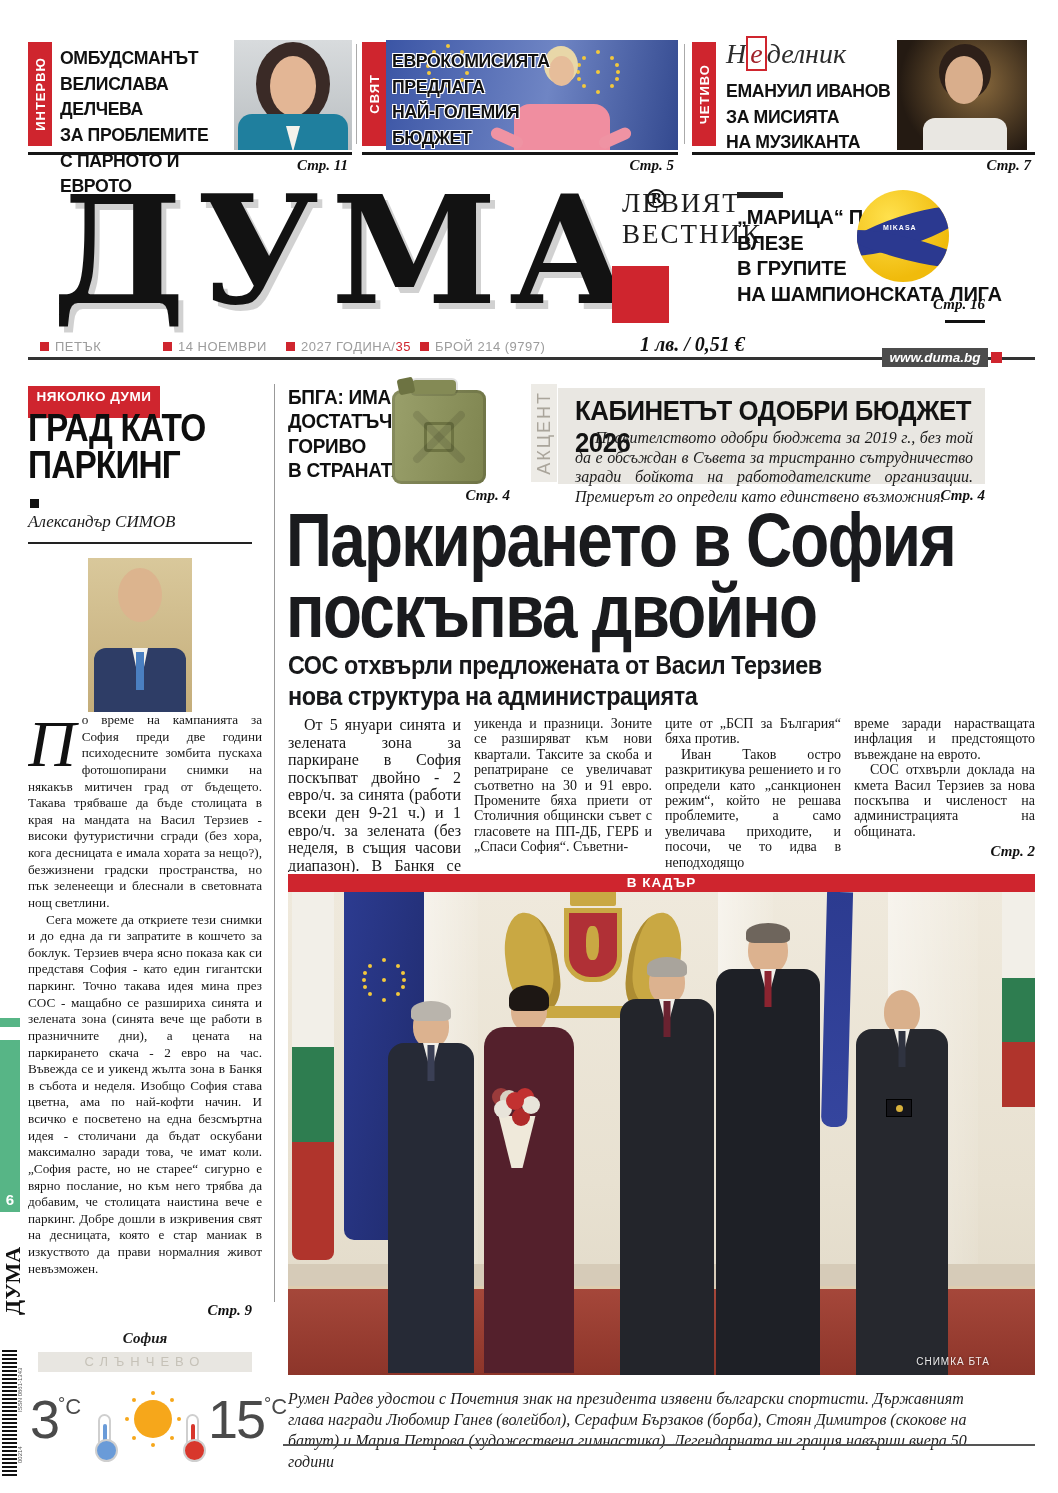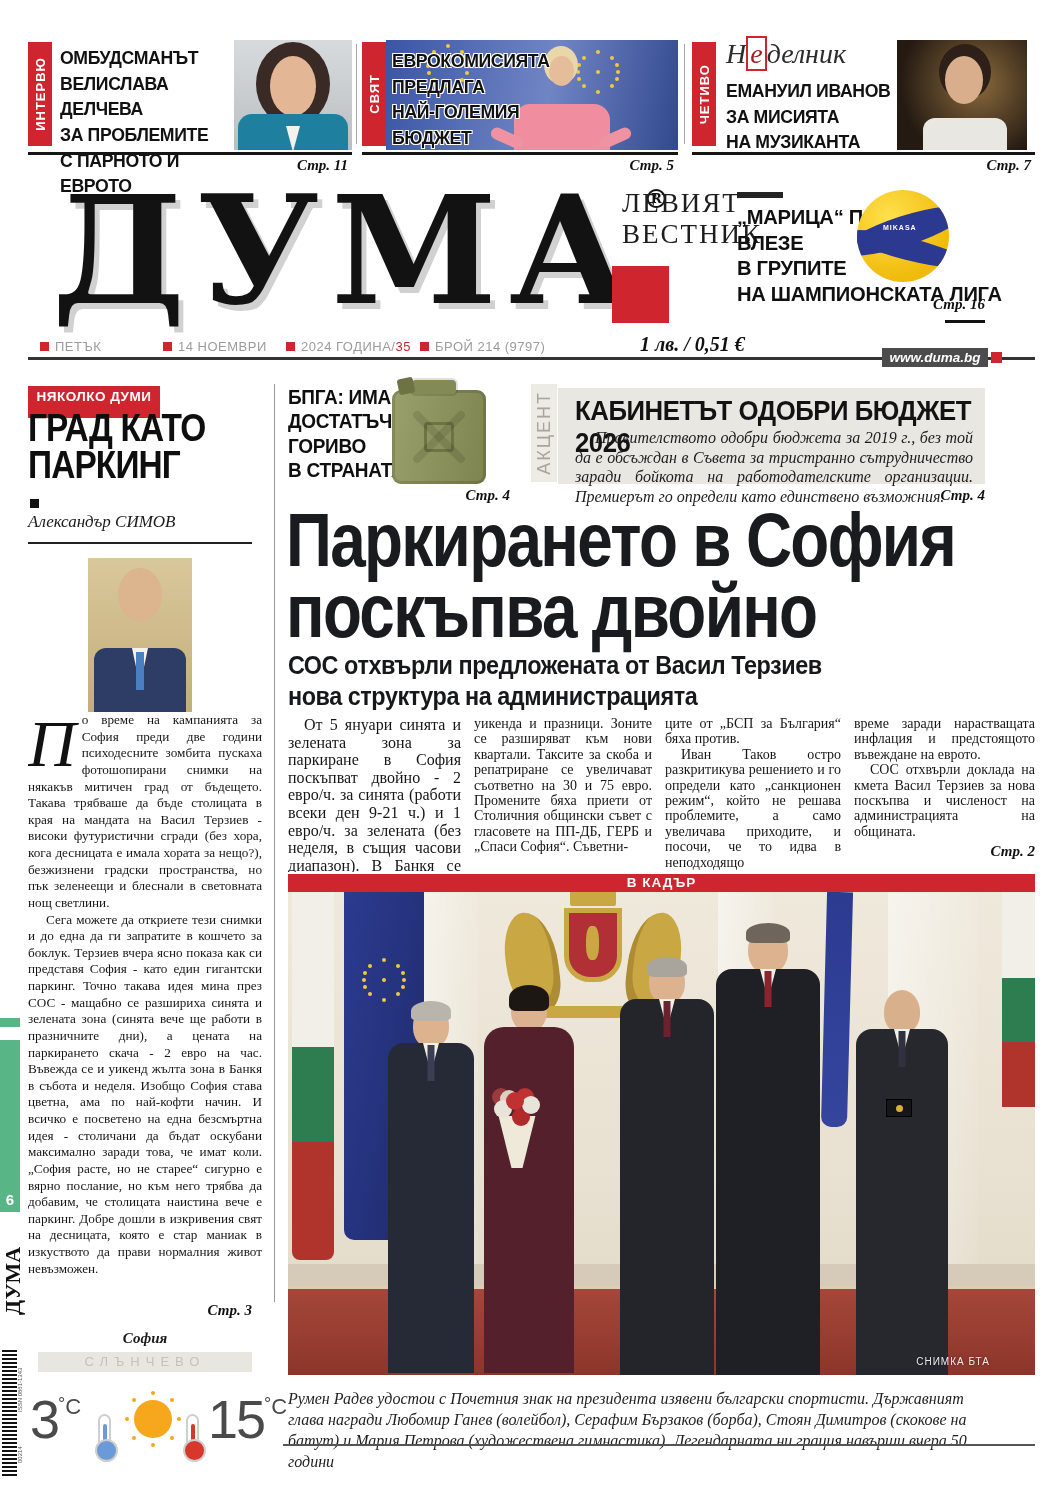--- a/index.html
+++ b/index.html
@@ -132,21 +132,21 @@
   <div class="abs" style="left:857px;top:190px;width:92px;height:92px;border-radius:50%;background:radial-gradient(circle at 35% 30%,#ffe14d,#f0bb0c 70%);overflow:hidden;">
     <div class="abs" style="left:-18px;top:26px;width:130px;height:30px;background:#2b3990;border-radius:50%;transform:rotate(-18deg);"></div>
     <div class="abs" style="left:-14px;top:48px;width:130px;height:22px;background:#2b3990;border-radius:50%;transform:rotate(14deg);"></div>
     <div class="abs" style="left:26px;top:34px;color:#fff;font-size:7px;font-weight:bold;letter-spacing:1px;">MIKASA</div>
   </div>
   <div class="pref abs" style="left:905px;top:296px;width:80px;text-align:right;">Стр. 16</div>
   <div class="abs" style="left:945px;top:320px;width:40px;height:3px;background:#111;"></div>
 
   <div class="abs gray-item" style="left:40px;top:339px;"><span class="rsq"></span><span>ПЕТЪК</span></div>
   <div class="abs gray-item" style="left:163px;top:339px;"><span class="rsq"></span><span>14 НОЕМВРИ</span></div>
-  <div class="abs gray-item" style="left:286px;top:339px;"><span class="rsq"></span><span>2024 ГОДИНА/</span><span style="color:var(--red);font-weight:normal;">35</span></div>
+  <div class="abs gray-item" style="left:286px;top:339px;"><span class="rsq"></span><span>2027 ГОДИНА/</span><span style="color:var(--red);font-weight:normal;">35</span></div>
   <div class="abs gray-item" style="left:420px;top:339px;"><span class="rsq"></span><span>БРОЙ 214 (9797)</span></div>
   <div class="abs serif b i" style="left:640px;top:333px;font-size:20px;color:#111;">1 лв. / 0,51 €</div>
   <div class="abs" style="left:28px;top:357px;width:1007px;height:3px;background:#333;"></div>
   <div class="abs i b" style="left:882px;top:348px;width:106px;height:19px;background:#4c4c4c;color:#fff;font-size:13.5px;line-height:19px;text-align:center;">www.duma.bg</div>
   <div class="abs" style="left:991px;top:352px;width:11px;height:11px;background:var(--red);"></div>
 
   <div class="abs" style="left:28px;top:386px;width:132px;height:32px;background:var(--red);color:#fff;font:bold 13.5px/22px 'Liberation Sans',sans-serif;text-align:center;letter-spacing:0.5px;">НЯКОЛКО ДУМИ</div>
   <div class="abs sx" style="left:28px;top:410px;width:290px;font-weight:900;font-size:38px;line-height:0.98;letter-spacing:-1px;color:#0e0e0e;transform:scaleX(.88);">
     <span style="display:block">ГРАД КАТО</span>
     <span style="display:block">ПАРКИНГ</span>
@@ -159,21 +159,21 @@
     <div class="abs" style="left:30px;top:10px;width:44px;height:54px;border-radius:50%;background:#dcb48e;"></div>
     <div class="abs" style="left:6px;bottom:-6px;width:92px;height:70px;border-radius:12px 12px 0 0;background:#2e3d66;"></div>
     <div class="abs" style="left:44px;bottom:26px;width:16px;height:38px;background:#f4f2ec;clip-path:polygon(0 0,100% 0,50% 100%);"></div>
     <div class="abs" style="left:48px;bottom:22px;width:8px;height:38px;background:#4a7fc1;"></div>
   </div>
 
   <div class="abs bodytext" style="left:28px;top:712px;width:234px;height:588px;overflow:hidden;font-size:13.2px;line-height:1.26;">
     <p><span class="serif i" style="float:left;font-size:66px;line-height:0.78;padding:6px 6px 0 0;color:#111;">П</span><span>о време на кампанията за София преди две години психодесните зомбита пускаха фотошопирани снимки на някакъв митичен град от бъдещето. Такава трябваше да бъде столицата в края на мандата на Васил Терзиев - високи футуристични сгради (без хора, кога десницата е имала хората за нещо?), безжизнени градски пространства, но пък зеленеещи и блеснали в световната нощ светлини.</span></p>
     <p style="text-indent:18px;">Сега можете да откриете тези снимки и до една да ги запратите в кошчето за боклук. Терзиев вчера ясно показа как си представя София - като един гигантски паркинг. Точно такава идея мина през СОС - мащабно се разшириха синята и зелената зона (синята вече ще работи в празничните дни), а цената на паркирането скача - 2 евро на час. Въвежда се и уикенд жълта зона в Банкя в събота и неделя. Изобщо София става цветна, ама по най-кофти начин. И всичко е посветено на една безсмъртна идея - столичани да бъдат оскубани максимално заради това, че имат коли. „София расте, но не старее“ сигурно е вярно послание, но към него трябва да добавим, че столицата наистина вече е паркинг. Добре дошли в изкривения свят на десницата, която е стар маниак в изкуството да прави нормалния живот невъзможен.</p>
   </div>
-  <div class="pref abs" style="left:28px;top:1302px;width:224px;text-align:right;">Стр. 3</div>
+  <div class="pref abs" style="left:28px;top:1302px;width:224px;text-align:right;">Стр. 9</div>
 
   <div class="abs serif b i" style="left:28px;top:1330px;width:234px;text-align:center;font-size:15px;color:#1a1a1a;">София</div>
   <div class="abs" style="left:38px;top:1352px;width:214px;height:20px;background:#e8e6e1;color:#c6c2b8;font-size:13px;line-height:20px;letter-spacing:6px;text-align:center;">СЛЪНЧЕВО</div>
   <div class="abs" style="left:28px;top:1378px;width:234px;height:95px;">
     <div class="abs bignum" style="left:2px;top:14px;"><span>3</span><span class="degsup">°</span><span class="degsup" style="vertical-align:24px;font-size:22px;">C</span></div>
     <div class="thermo cold" style="left:70px;top:36px;"></div>
     <div class="sun" style="left:106px;top:22px;"></div>
     <div class="thermo hot" style="left:158px;top:36px;"></div>
     <div class="abs bignum" style="left:180px;top:14px;"><span>15</span><span class="degsup">°</span><span class="degsup" style="vertical-align:24px;font-size:22px;">C</span></div>
   </div>
@@ -212,21 +212,21 @@
   <div class="abs sx b" style="left:288px;top:650px;width:830px;font-size:26px;line-height:1.2;letter-spacing:-0.5px;color:#17181a;transform:scaleX(.9);">
     <span style="display:block">СОС отхвърли предложената от Васил Терзиев</span>
     <span style="display:block">нова структура на администрацията</span>
   </div>
 
   <div class="abs" style="left:288px;top:716px;width:747px;height:156px;display:flex;gap:13px;overflow:hidden;">
     <div class="bodytext" style="width:173px;font-size:16px;line-height:1.1;">
         <p style="text-indent:16px;">От 5 януари синята и зелената зона за паркиране в София поскъпват двойно - 2 евро/ч. за синята (работи всеки ден 9-21 ч.) и 1 евро/ч. за зелената (без неделя, в същия часови диапазон). В Банкя се въвежда жълта зона за 0,50 евро/ч. през</p>
       </div>
     <div class="bodytext" style="width:178px;font-size:14px;line-height:1.1;">
-        <p>уикенда и празници. Зоните се разширяват към нови квартали. Таксите за скоба и репатриране се увеличават съответно на 30 и 75 евро. Промените бяха приети от Столичния общински съвет с гласовете на ПП-ДБ, ГЕРБ и „Спаси София“. Съветни-</p>
+        <p>уикенда и празници. Зоните се разширяват към нови квартали. Таксите за скоба и репатриране се увеличават съответно на 30 и 91 евро. Промените бяха приети от Столичния общински съвет с гласовете на ПП-ДБ, ГЕРБ и „Спаси София“. Съветни-</p>
       </div>
     <div class="bodytext" style="width:176px;font-size:14px;line-height:1.1;">
       <p>ците от „БСП за България“ бяха против.</p>
       <p style="text-indent:16px;">Иван Таков остро разкритикува решението и го определи като „санкционен режим“, който не решава проблемите, а само увеличава приходите, и посочи, че то идва в неподходящо</p>
     </div>
     <div class="bodytext" style="flex:1;font-size:14px;line-height:1.1;">
       <p>време заради нарастващата инфлация и предстоящото въвеждане на еврото.</p>
       <p style="text-indent:16px;">СОС отхвърли доклада на кмета Васил Терзиев за нова поскъпва и численост на администрацията на общината.</p>
       <p class="pref" style="text-align:right;margin-top:4px;">Стр. 2</p>
     </div>

